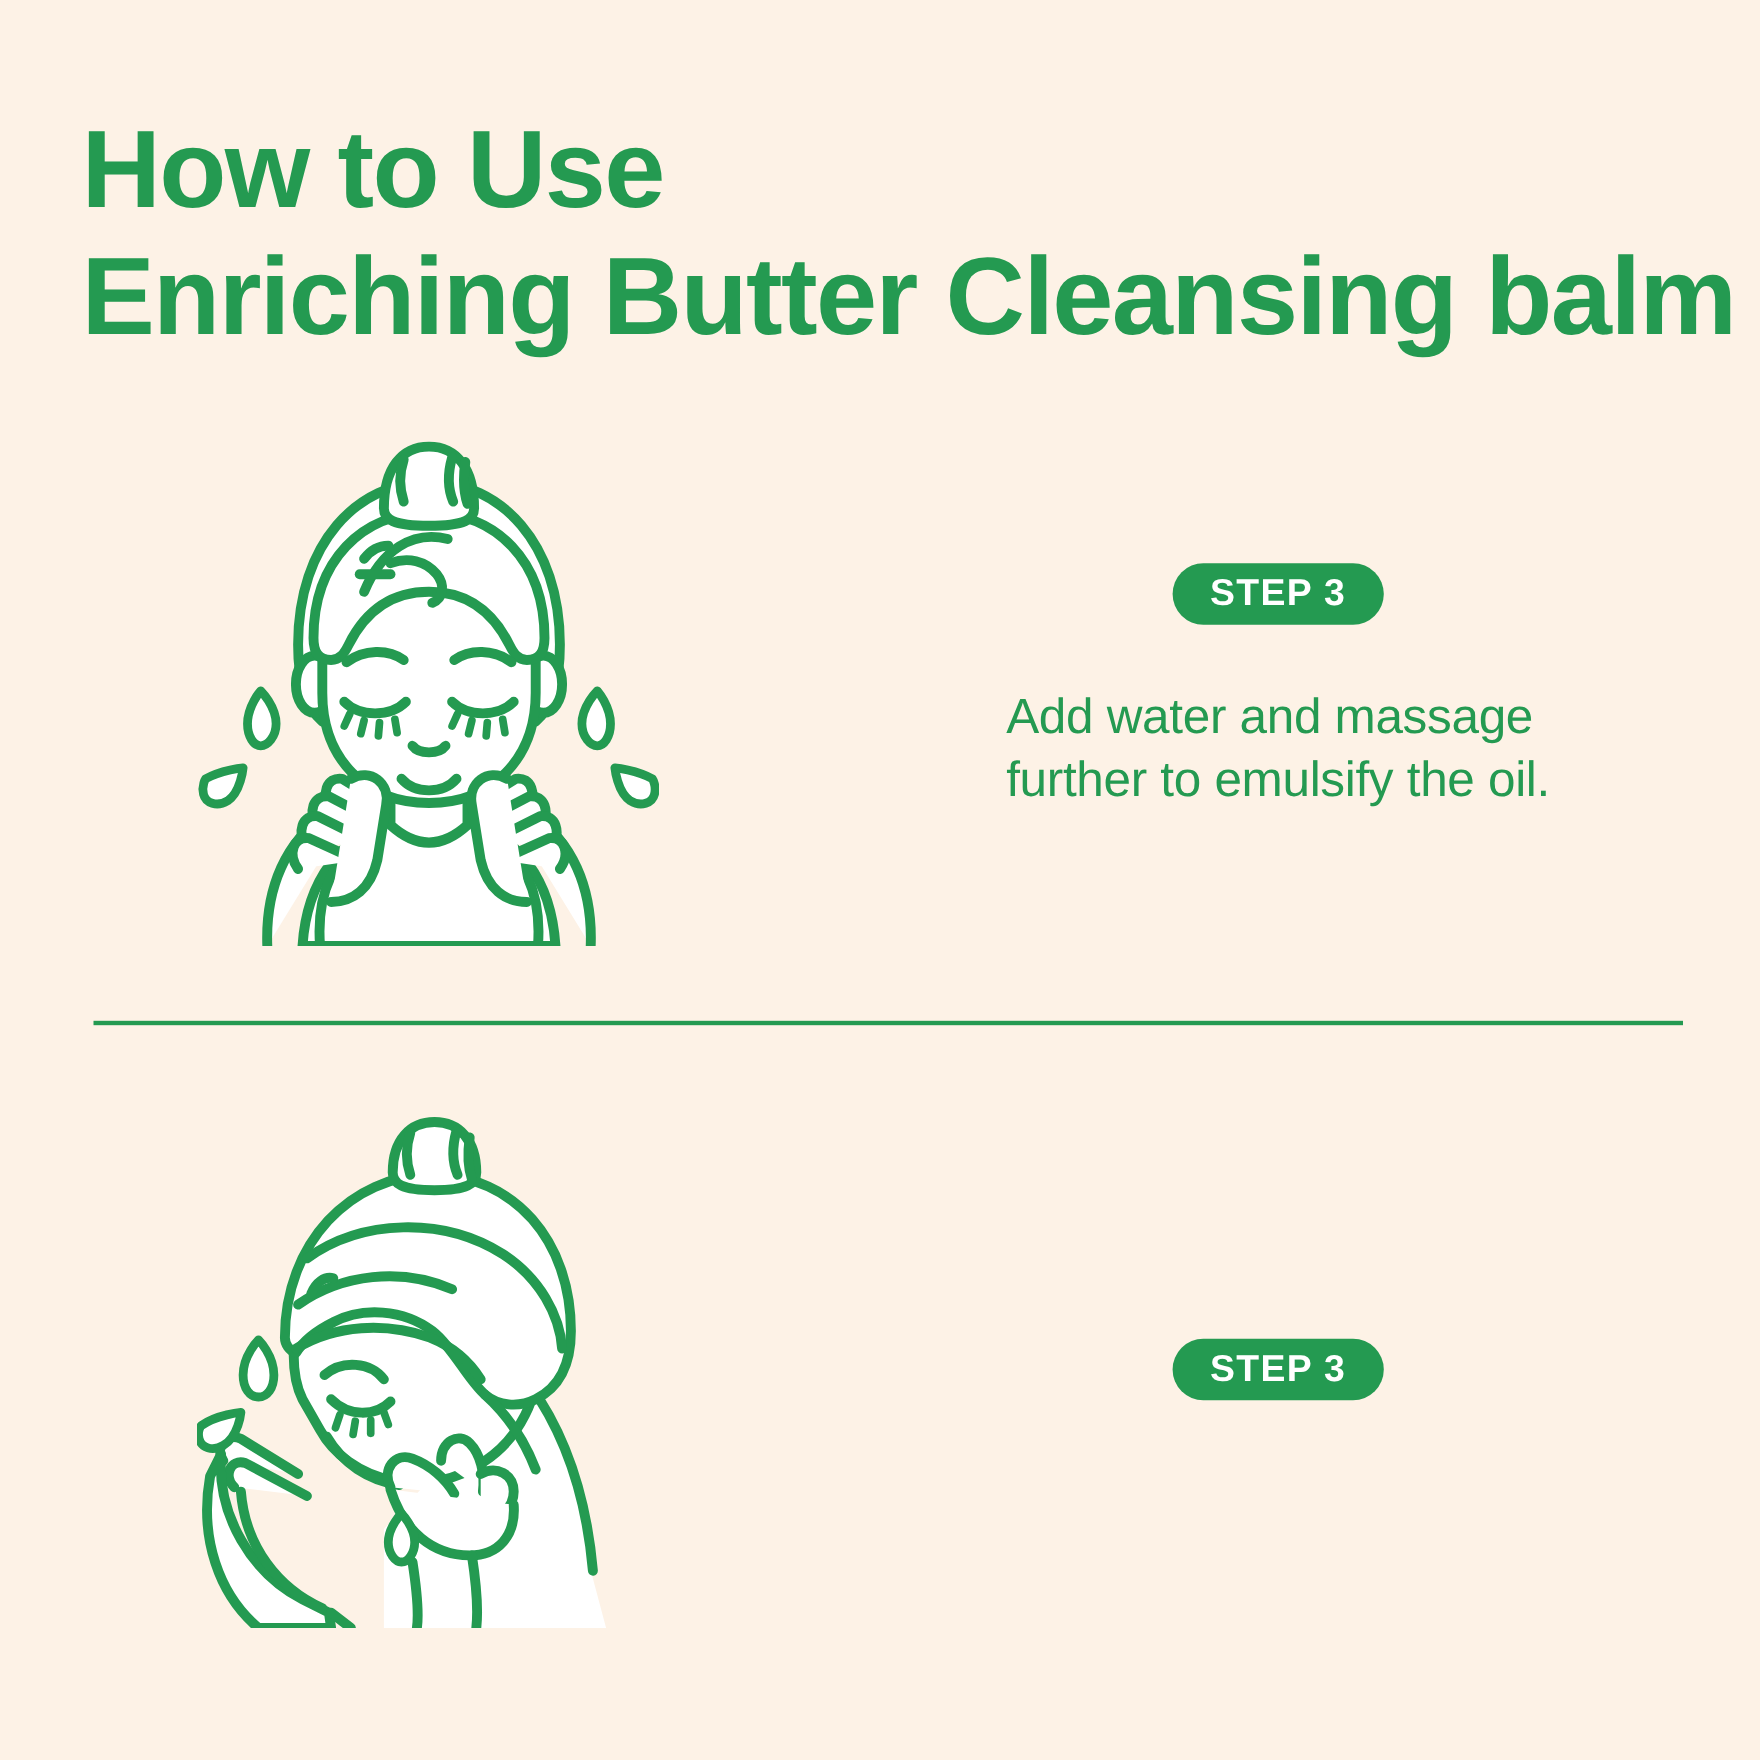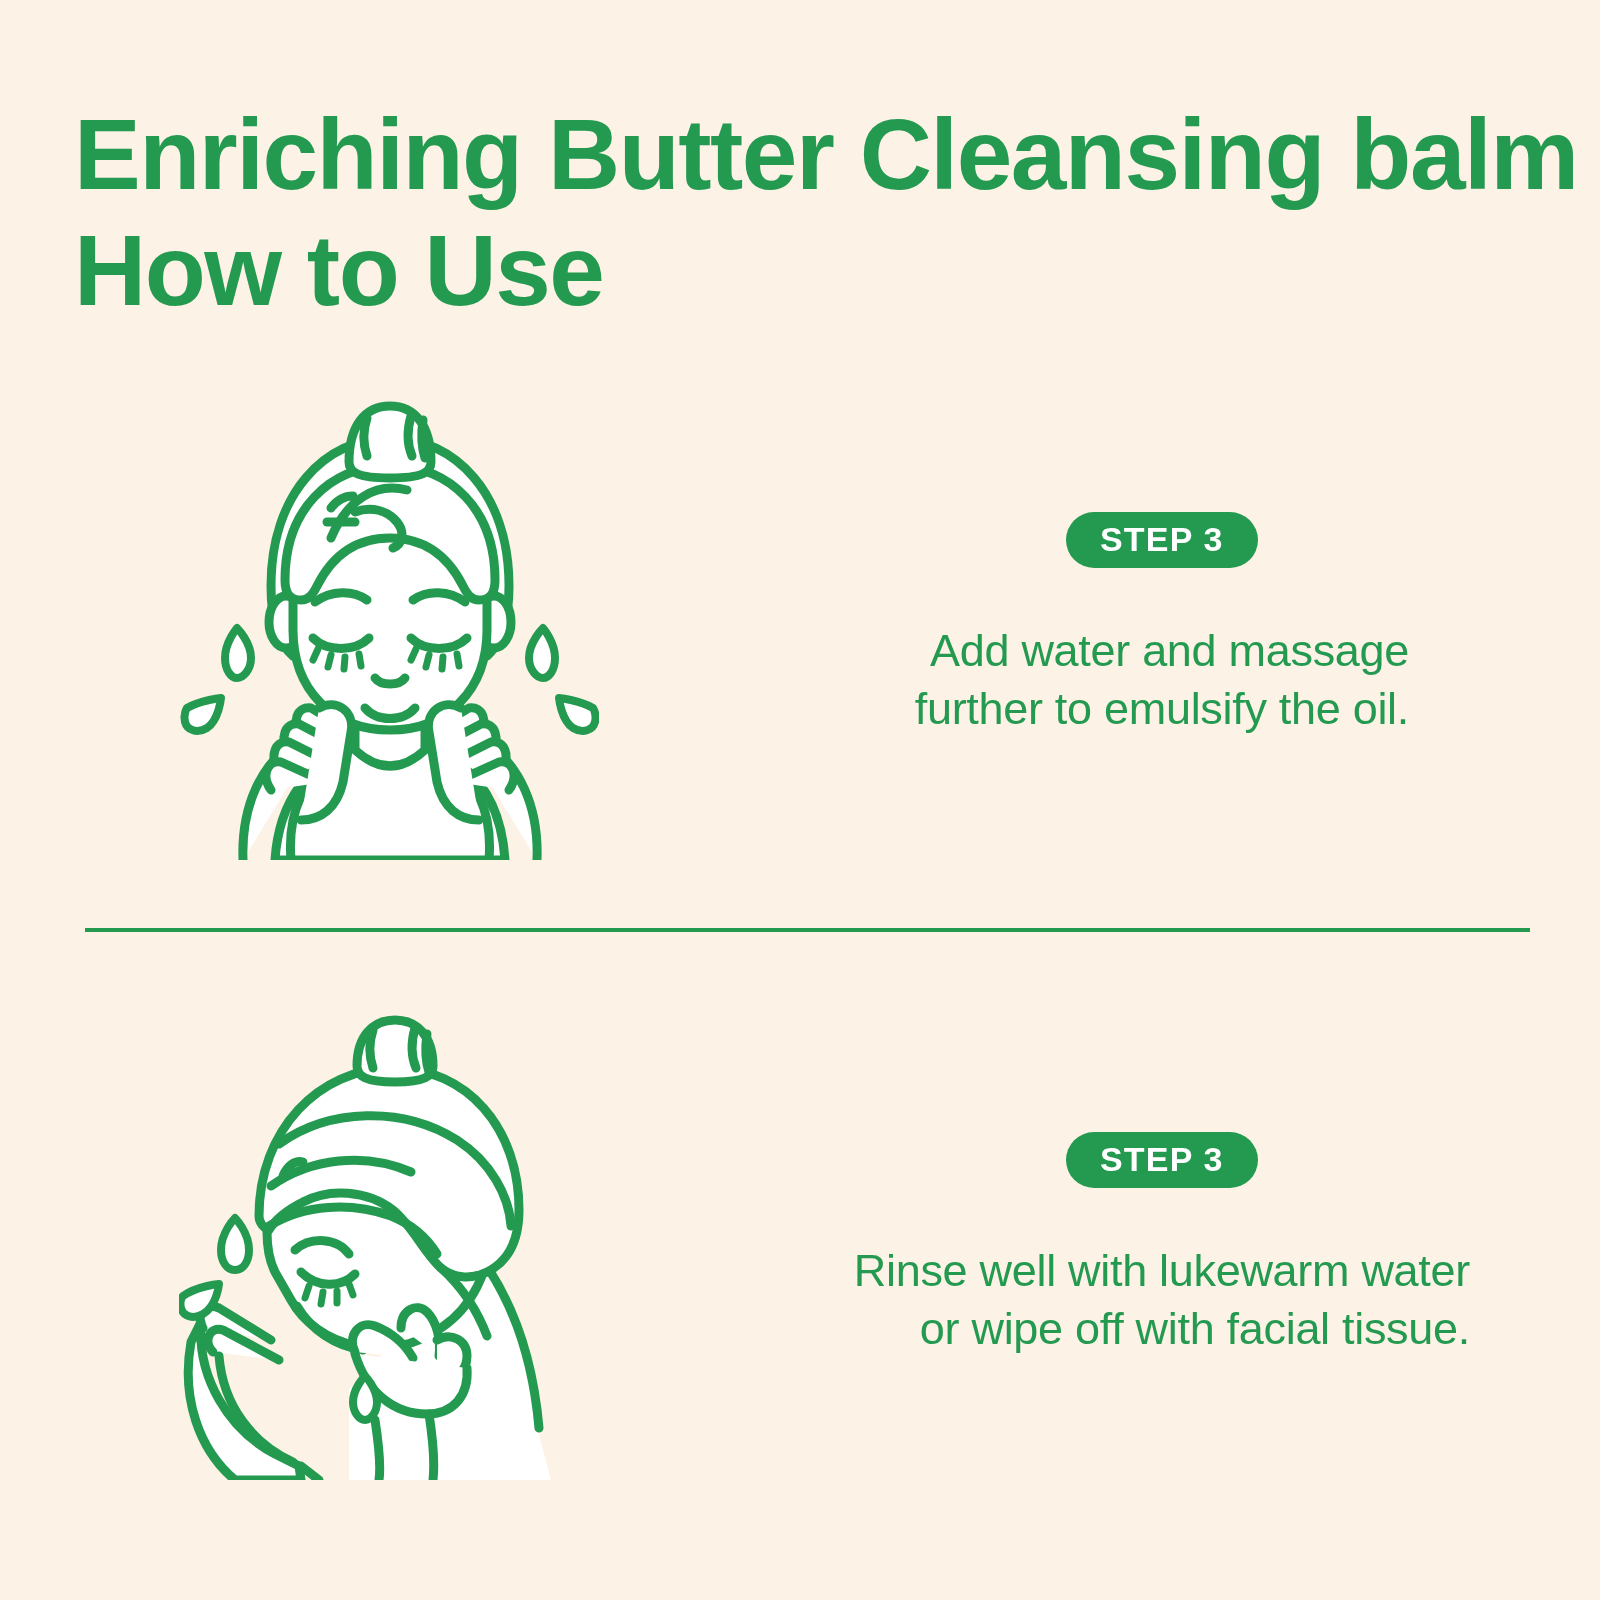--- a/index.html
+++ b/index.html
@@ -84,35 +84,35 @@
     border-radius: 999px;
     padding: 10px 34px 12px 34px;
     line-height: 1;
     display: inline-block;
   }
   .step-desc {
     margin-top: 54px;
     color: #249A51;
     font-size: 45px;
     line-height: 58px;
-    text-align: right;
+    text-align: left;
     white-space: pre-line;
     letter-spacing: -0.3px;
   }
 
   svg.illus { display: block; }
 </style>
 </head>
 <body>
 
 <div class="page">
 
   <div class="title-block">
+    <div class="title-line">How to Use</div>
     <div class="title-line">Enriching Butter Cleansing balm</div>
-    <div class="title-line">How to Use</div>
   </div>
 
   <div class="step-row" id="step-row-3">
 
     <div class="illus-cell">
       <svg class="illus" width="420" height="470" viewBox="0 0 420 470" fill="none" stroke="#249A51" stroke-width="9" stroke-linecap="round" stroke-linejoin="round">
 
         <path d="M96 470 C100 408 132 372 176 356 L246 356 C292 372 322 408 326 470 Z" fill="#FFFFFF" stroke="#249A51"></path>
 
         <path d="M176 300 L176 360 Q211 392 246 360 L246 300 Z" fill="#FFFFFF" stroke="#249A51"></path>
@@ -254,18 +254,16 @@
 
         <path d="M42 240 C42 222 56 208 56 208 C56 208 70 222 70 240
                  C70 252 64 260 56 260 C48 260 42 252 42 240 Z" fill="#FFFFFF" stroke="#249A51" stroke-width="8"></path>
         <path d="M4 286 C18 276 40 274 40 274 C40 274 38 296 24 304
                  C14 310 4 306 2 298 C0 290 4 286 4 286 Z" fill="#FFFFFF" stroke="#249A51" stroke-width="8"></path>
       </svg>
     </div>
 
     <div class="text-cell">
       <div class="step-badge">STEP 3</div>
-      <div class="step-desc">Rinse well with lukewarm water
-or wipe off with facial tissue.</div>
     </div>
   </div>
 
 </div>
 
 </body></html>

